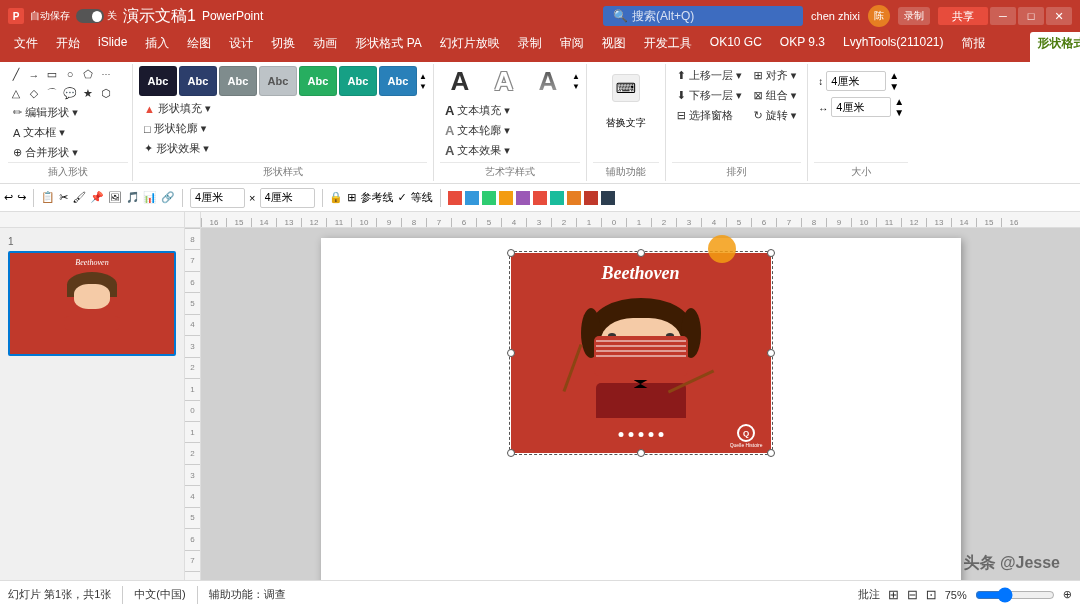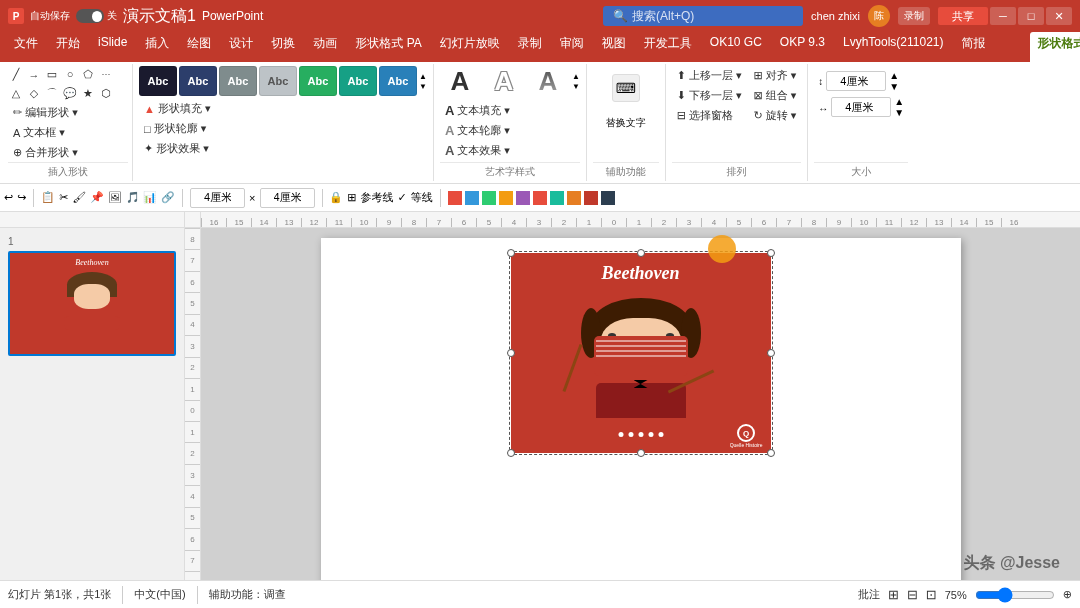--- a/index.html
+++ b/index.html
@@ -77,21 +77,21 @@
       align-items: center;
       padding: 0 4px;
       gap: 4px;
       font-size: 11px;
     }
     .toolbar-sep { width: 1px; height: 18px; background: #ccc; margin: 0 3px; }
     .toolbar-input {
       width: 55px; height: 20px;
       border: 1px solid #ccc;
       border-radius: 2px;
-      padding: 0 13px;
+      padding: 0 4px;
       font-size: 11px;
     }
 
     
     .ruler-h {
       height: 16px;
       background: #f5f5f5;
       border-bottom: 1px solid #ddd;
       display: flex;
       align-items: flex-end;
@@ -384,20 +384,21 @@
         <span style="color:#333;">□</span>
         <span>形状轮廓</span>
         <span>▾</span>
       </div>
       <div class="ribbon-btn-sm">
         <span>✦</span>
         <span>形状效果</span>
         <span>▾</span>
       </div>
     </div>
+    <div class="group-label">形状样式</div>
   </div>
 
   <div class="art-style-group">
     <div class="art-styles">
       <div class="art-text" style="color:#333; text-shadow:none; font-size:26px; width:40px; text-align:center;">A</div>
       <div class="art-text" style="color:white; text-shadow:-1px -1px 0 #888, 1px -1px 0 #888, -1px 1px 0 #888, 1px 1px 0 #888; font-size:26px; width:40px; text-align:center;">A</div>
       <div class="art-text" style="background: linear-gradient(to bottom, #4a4a4a, #aaa); -webkit-background-clip: text; -webkit-text-fill-color: transparent; font-size:26px; width:40px; text-align:center;">A</div>
       <div style="display:flex;flex-direction:column;gap:1px;justify-content:center;">
         <span style="font-size:8px;">▲</span>
         <span style="font-size:8px;">▼</span>

